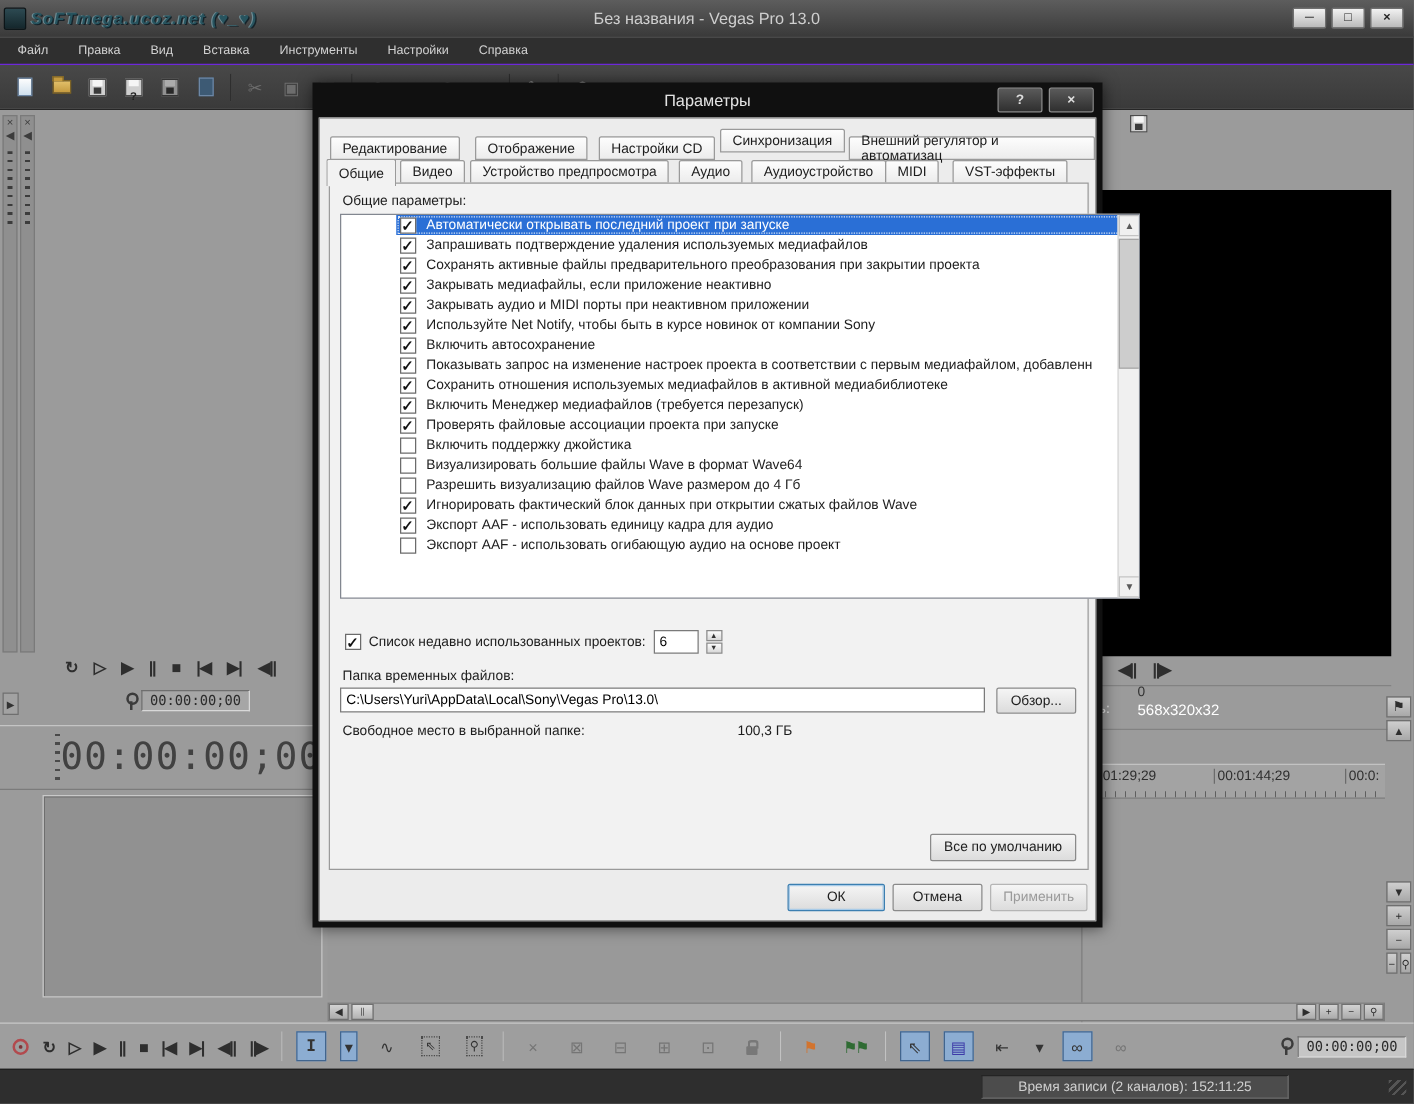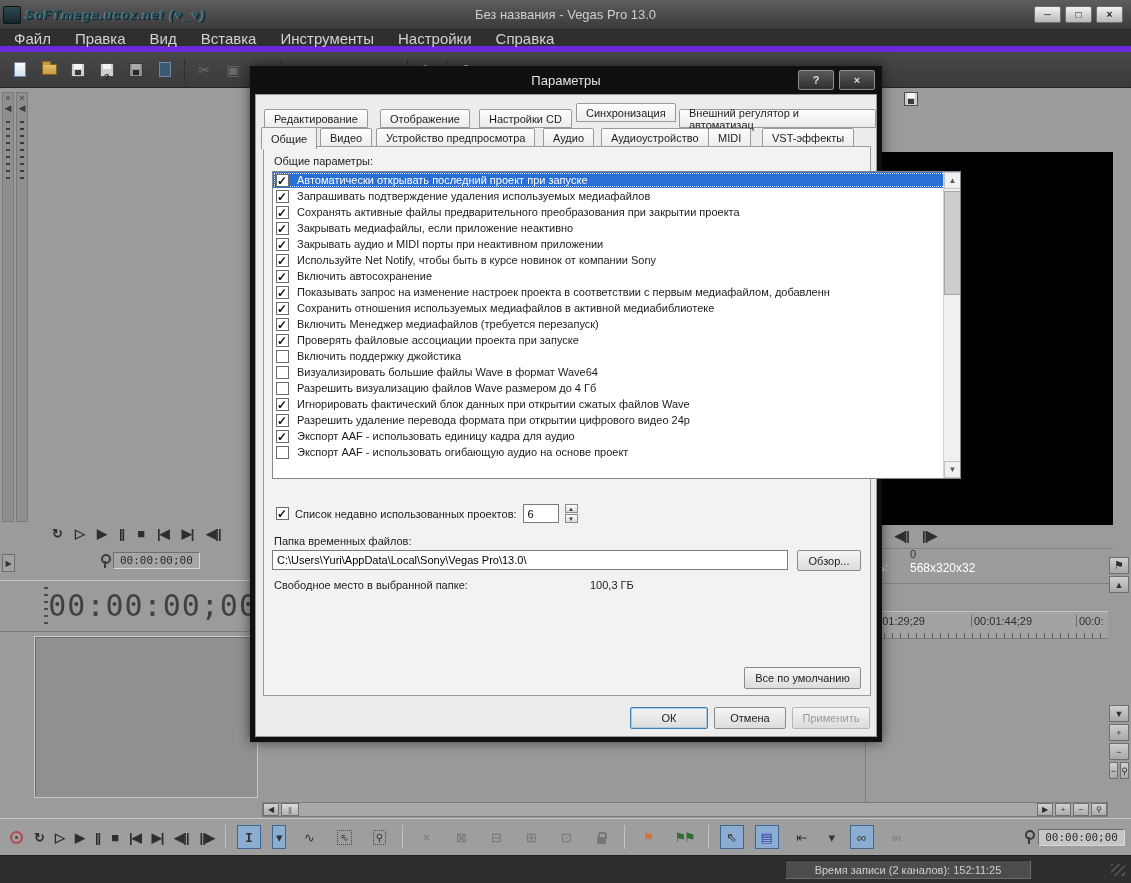--- a/index.html
+++ b/index.html
@@ -17,21 +17,21 @@
   #watermark { font-style:italic; font-weight:bold; font-size:13px; color:#27545f;
     text-shadow:1px 1px 0 #15232a, -1px 0 0 #6e8b93; letter-spacing:1px; }
   #win-title { position:absolute; left:0; right:0; text-align:center; color:#cfcfcf; font-size:13px; pointer-events:none; }
   #win-controls { margin-left:auto; display:flex; gap:4px; padding-right:8px; z-index:2; }
   .win-btn { width:27px; height:17px; background:linear-gradient(#f2f2f2,#b9b9b9);
     border:1px solid #6f6f6f; border-radius:2px; color:#222; font-size:10px; font-weight:bold;
     display:flex; align-items:center; justify-content:center; }
 
   #menubar { left:0; top:30px; width:1131px; height:22px; background:#2f2f2f;
     display:flex; align-items:center; gap:24px; padding-left:14px;
-    color:#d2d2d2; font-size:15px; border-bottom:6px solid #6d28d9; }
+    color:#d2d2d2; font-size:10px; border-bottom:1px solid #6d28d9; }
 
   #toolbar { left:0; top:52px; width:1131px; height:36px;
     background:linear-gradient(#484848,#3a3a3a); border-bottom:1px solid #262626;
     display:flex; align-items:center; gap:9px; padding-left:10px; }
   .tb-sep { width:1px; height:22px; background:#5c5c5c; border-right:1px solid #2e2e2e; }
   .tb-ico { width:20px; height:20px; display:flex; align-items:center; justify-content:center;
     font-size:14px; color:#c9c9c9; }
   .tb-ico.dim { color:#6d6d6d; }
   .icon-page { width:12px; height:15px; background:linear-gradient(#fdfdfd,#cfe0ee); border:1px solid #6d87a5; }
   .icon-folder { width:15px; height:11px; background:linear-gradient(#e2c06a,#c49a3f); border:1px solid #7d6325; position:relative; }
@@ -162,21 +162,21 @@
   .dlg-tbtn { width:36px; height:20px; background:linear-gradient(#5a5a5a,#2f2f2f); border:1px solid #8e8e8e;
     border-radius:2px; color:#ddd; font-size:11px; font-weight:bold; display:flex; align-items:center; justify-content:center; }
   #dlg-body { position:relative; width:622px; height:643px; background:#ececec; border:1px solid #9a9a9a; font-size:11px; color:#1d1d1d; }
 
   .tab { position:absolute; height:19px; background:linear-gradient(#fdfdfd,#ececec); border:1px solid #9a9a9a;
     border-radius:2px 2px 0 0; font-size:11px; color:#1d1d1d; display:flex; align-items:center; justify-content:center; padding:0 9px; }
   .tab.active { height:22px; background:#f2f2f2; border-bottom:none; z-index:6; font-size:11px; top:32px; }
   #tabpage { position:absolute; left:7px; top:51px; width:608px; height:550px; background:#f2f2f2; border:1px solid #9a9a9a; z-index:5; }
 
   #list-label { position:absolute; left:10px; top:8px; }
-  #optlist { position:absolute; left:8px; top:24px; width:689px; height:308px; background:#fff; border:1px solid #828790; overflow:hidden; }
+  #optlist { position:absolute; left:8px; top:24px; width:640px; height:308px; background:#fff; border:1px solid #828790; overflow:hidden;padding-left:44px; }
   .optrow { height:16px; display:flex; align-items:center; white-space:nowrap; overflow:hidden; padding-left:3px; }
   .optrow .cb { width:13px; height:13px; background:#fff; border:1px solid #6b6b6b; margin-right:8px; flex:none;
     position:relative; font-size:0; }
   .optrow.checked .cb::after { content:"✓"; position:absolute; left:0px; top:-1px; font-size:12px; font-weight:bold; color:#111; }
   .optrow.selected { background:#2a6fd6; color:#fff; outline:1px dotted #dce6f5; outline-offset:-2px; }
   #opt-scroll { position:absolute; right:0; top:0; width:17px; height:306px; background:#f0f0f0; border-left:1px solid #d5d5d5; }
   .sb-btn { position:absolute; left:0; width:17px; height:17px; background:#f0f0f0; border:1px solid #c3c3c3;
     color:#5a5a5a; font-size:8px; display:flex; align-items:center; justify-content:center; }
   #sb-thumb { position:absolute; left:0; top:19px; width:17px; height:104px; background:#cdcdcd; border:1px solid #a6a6a6; }
 
@@ -504,24 +504,20 @@
           <div class="optrow">
               <span class="cb"></span>
               <span>Разрешить визуализацию файлов Wave размером до 4 Гб</span>
             </div>
           <div class="optrow checked">
               <span class="cb"></span>
               <span>Игнорировать фактический блок данных при открытии сжатых файлов Wave</span>
             </div>
           <div class="optrow checked">
               <span class="cb"></span>
-              <span>Разрешить удаление перевода формата при открытии цифрового видео 24p</span>
-            </div>
-          <div class="optrow checked">
-              <span class="cb"></span>
               <span>Экспорт AAF - использовать единицу кадра для аудио</span>
             </div>
           <div class="optrow">
               <span class="cb"></span>
               <span>Экспорт AAF - использовать огибающую аудио на основе проект</span>
             </div>
           <div id="opt-scroll">
             <div class="sb-btn" style="top:0">▲</div>
             <div id="sb-thumb"></div>
             <div class="sb-btn" style="bottom:0">▼</div>

